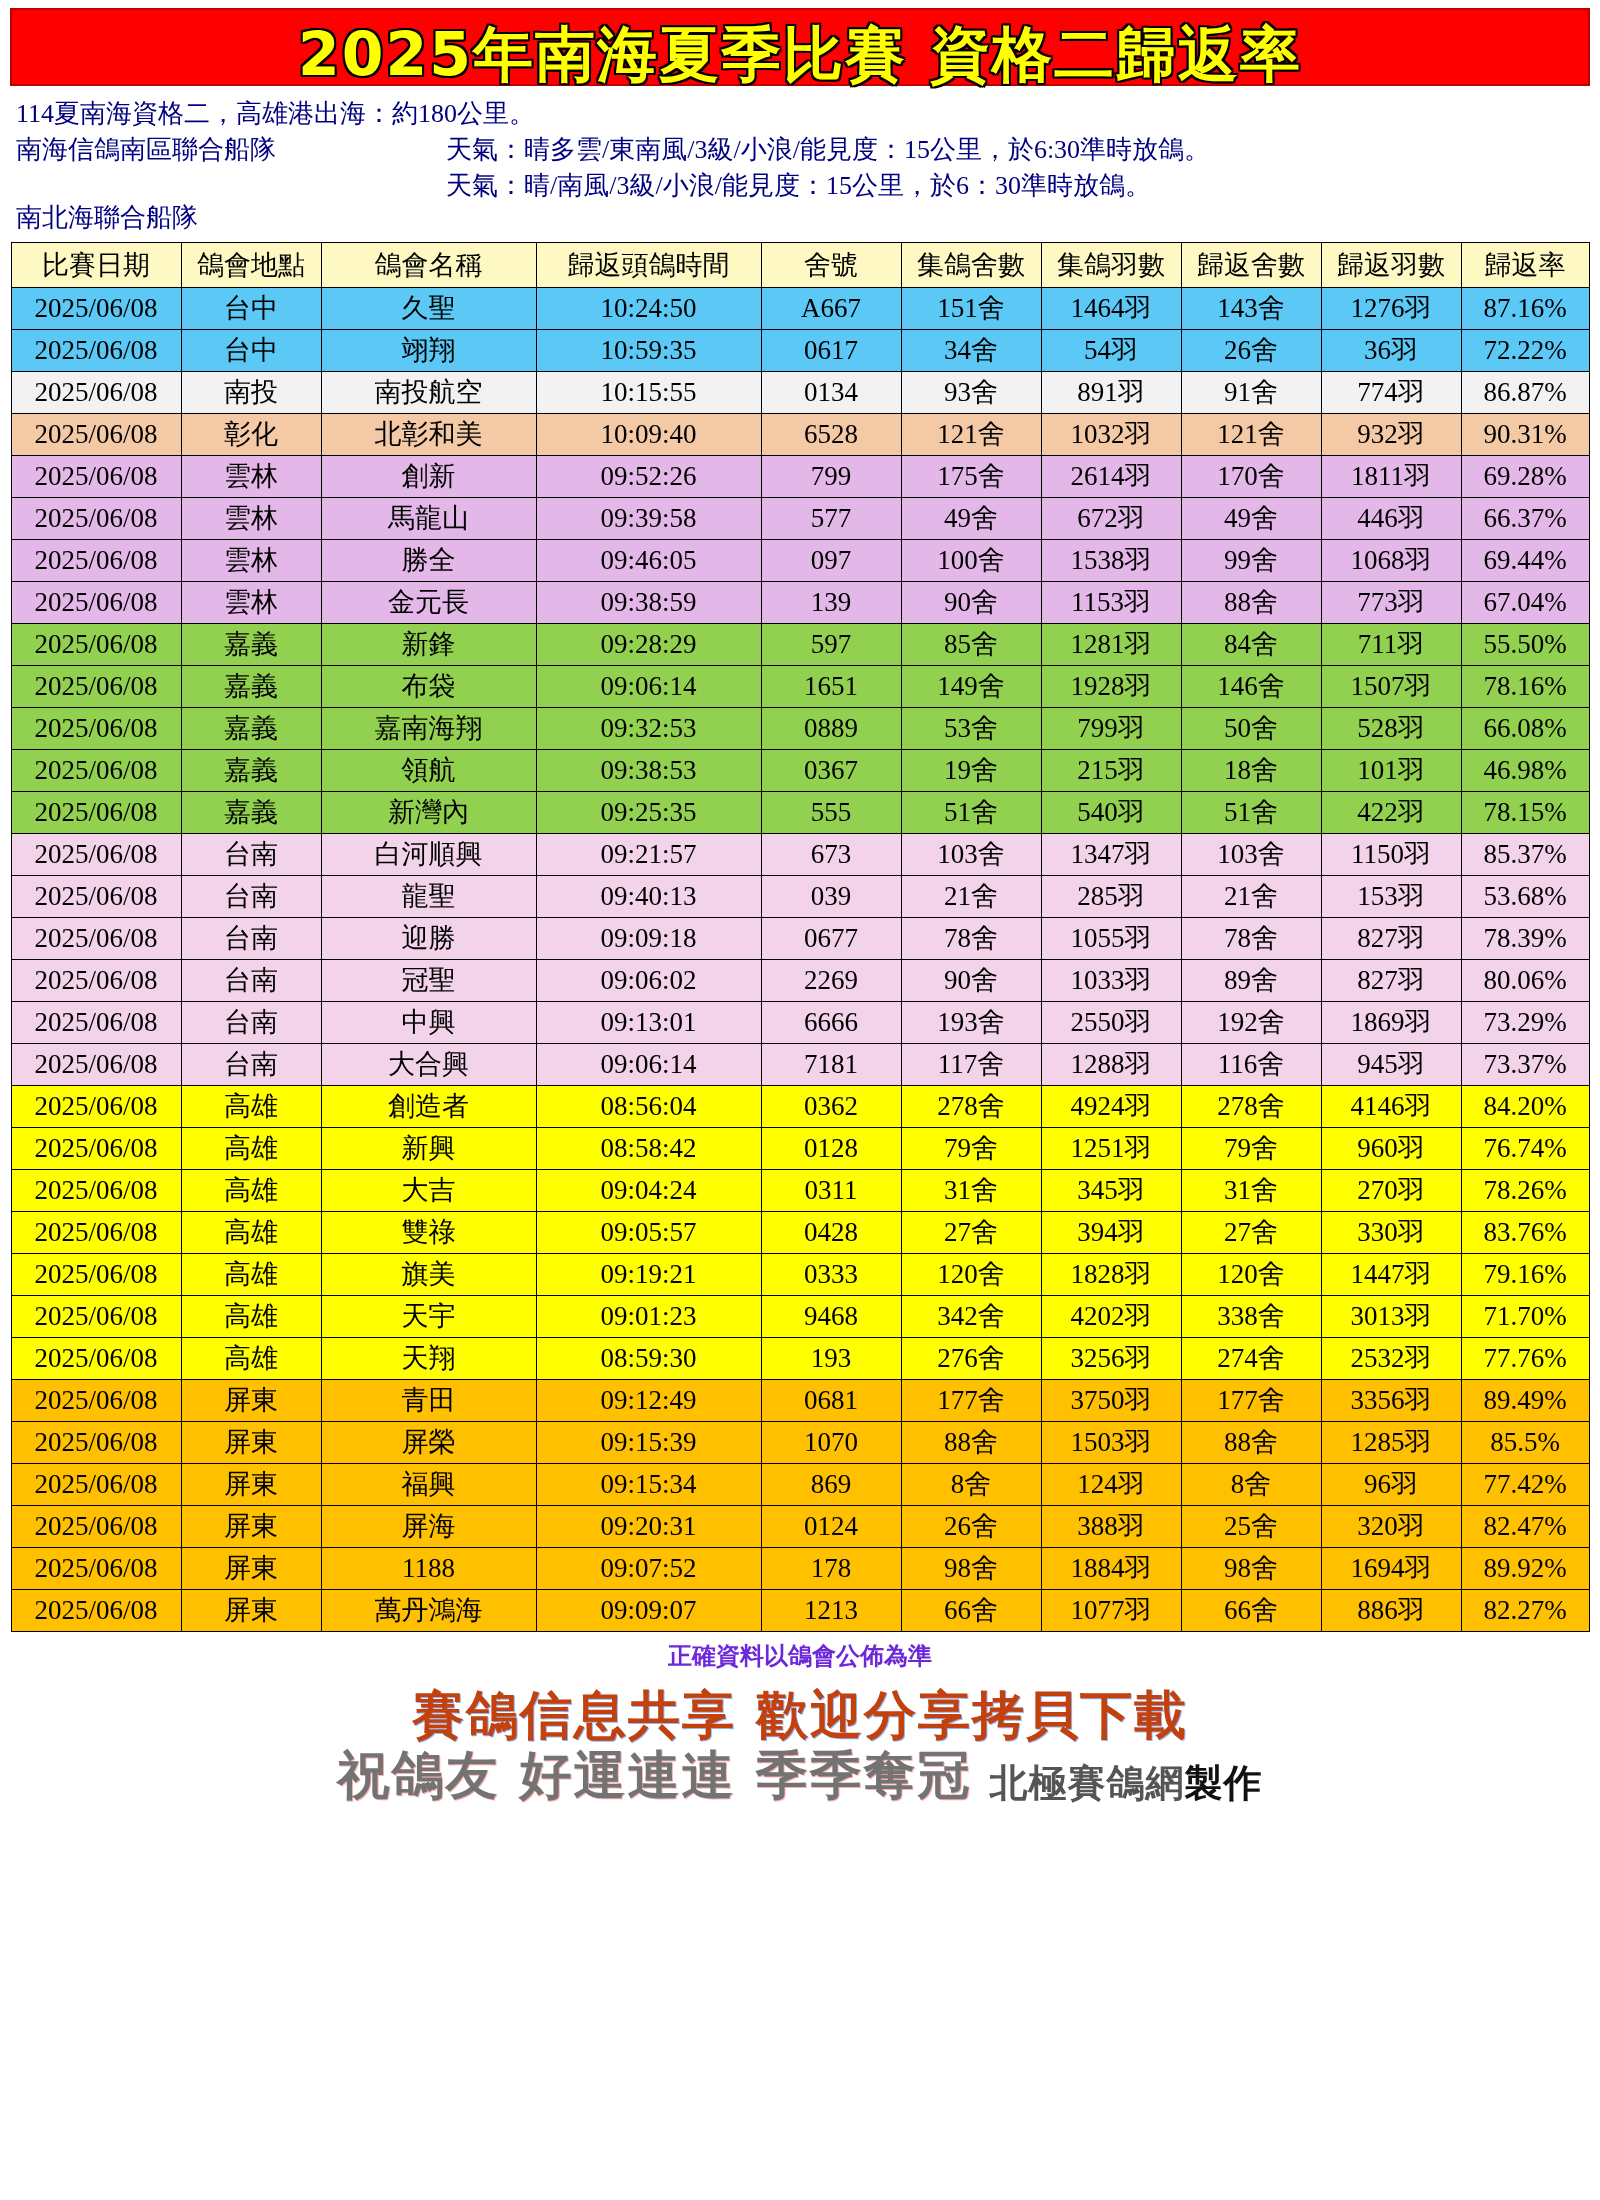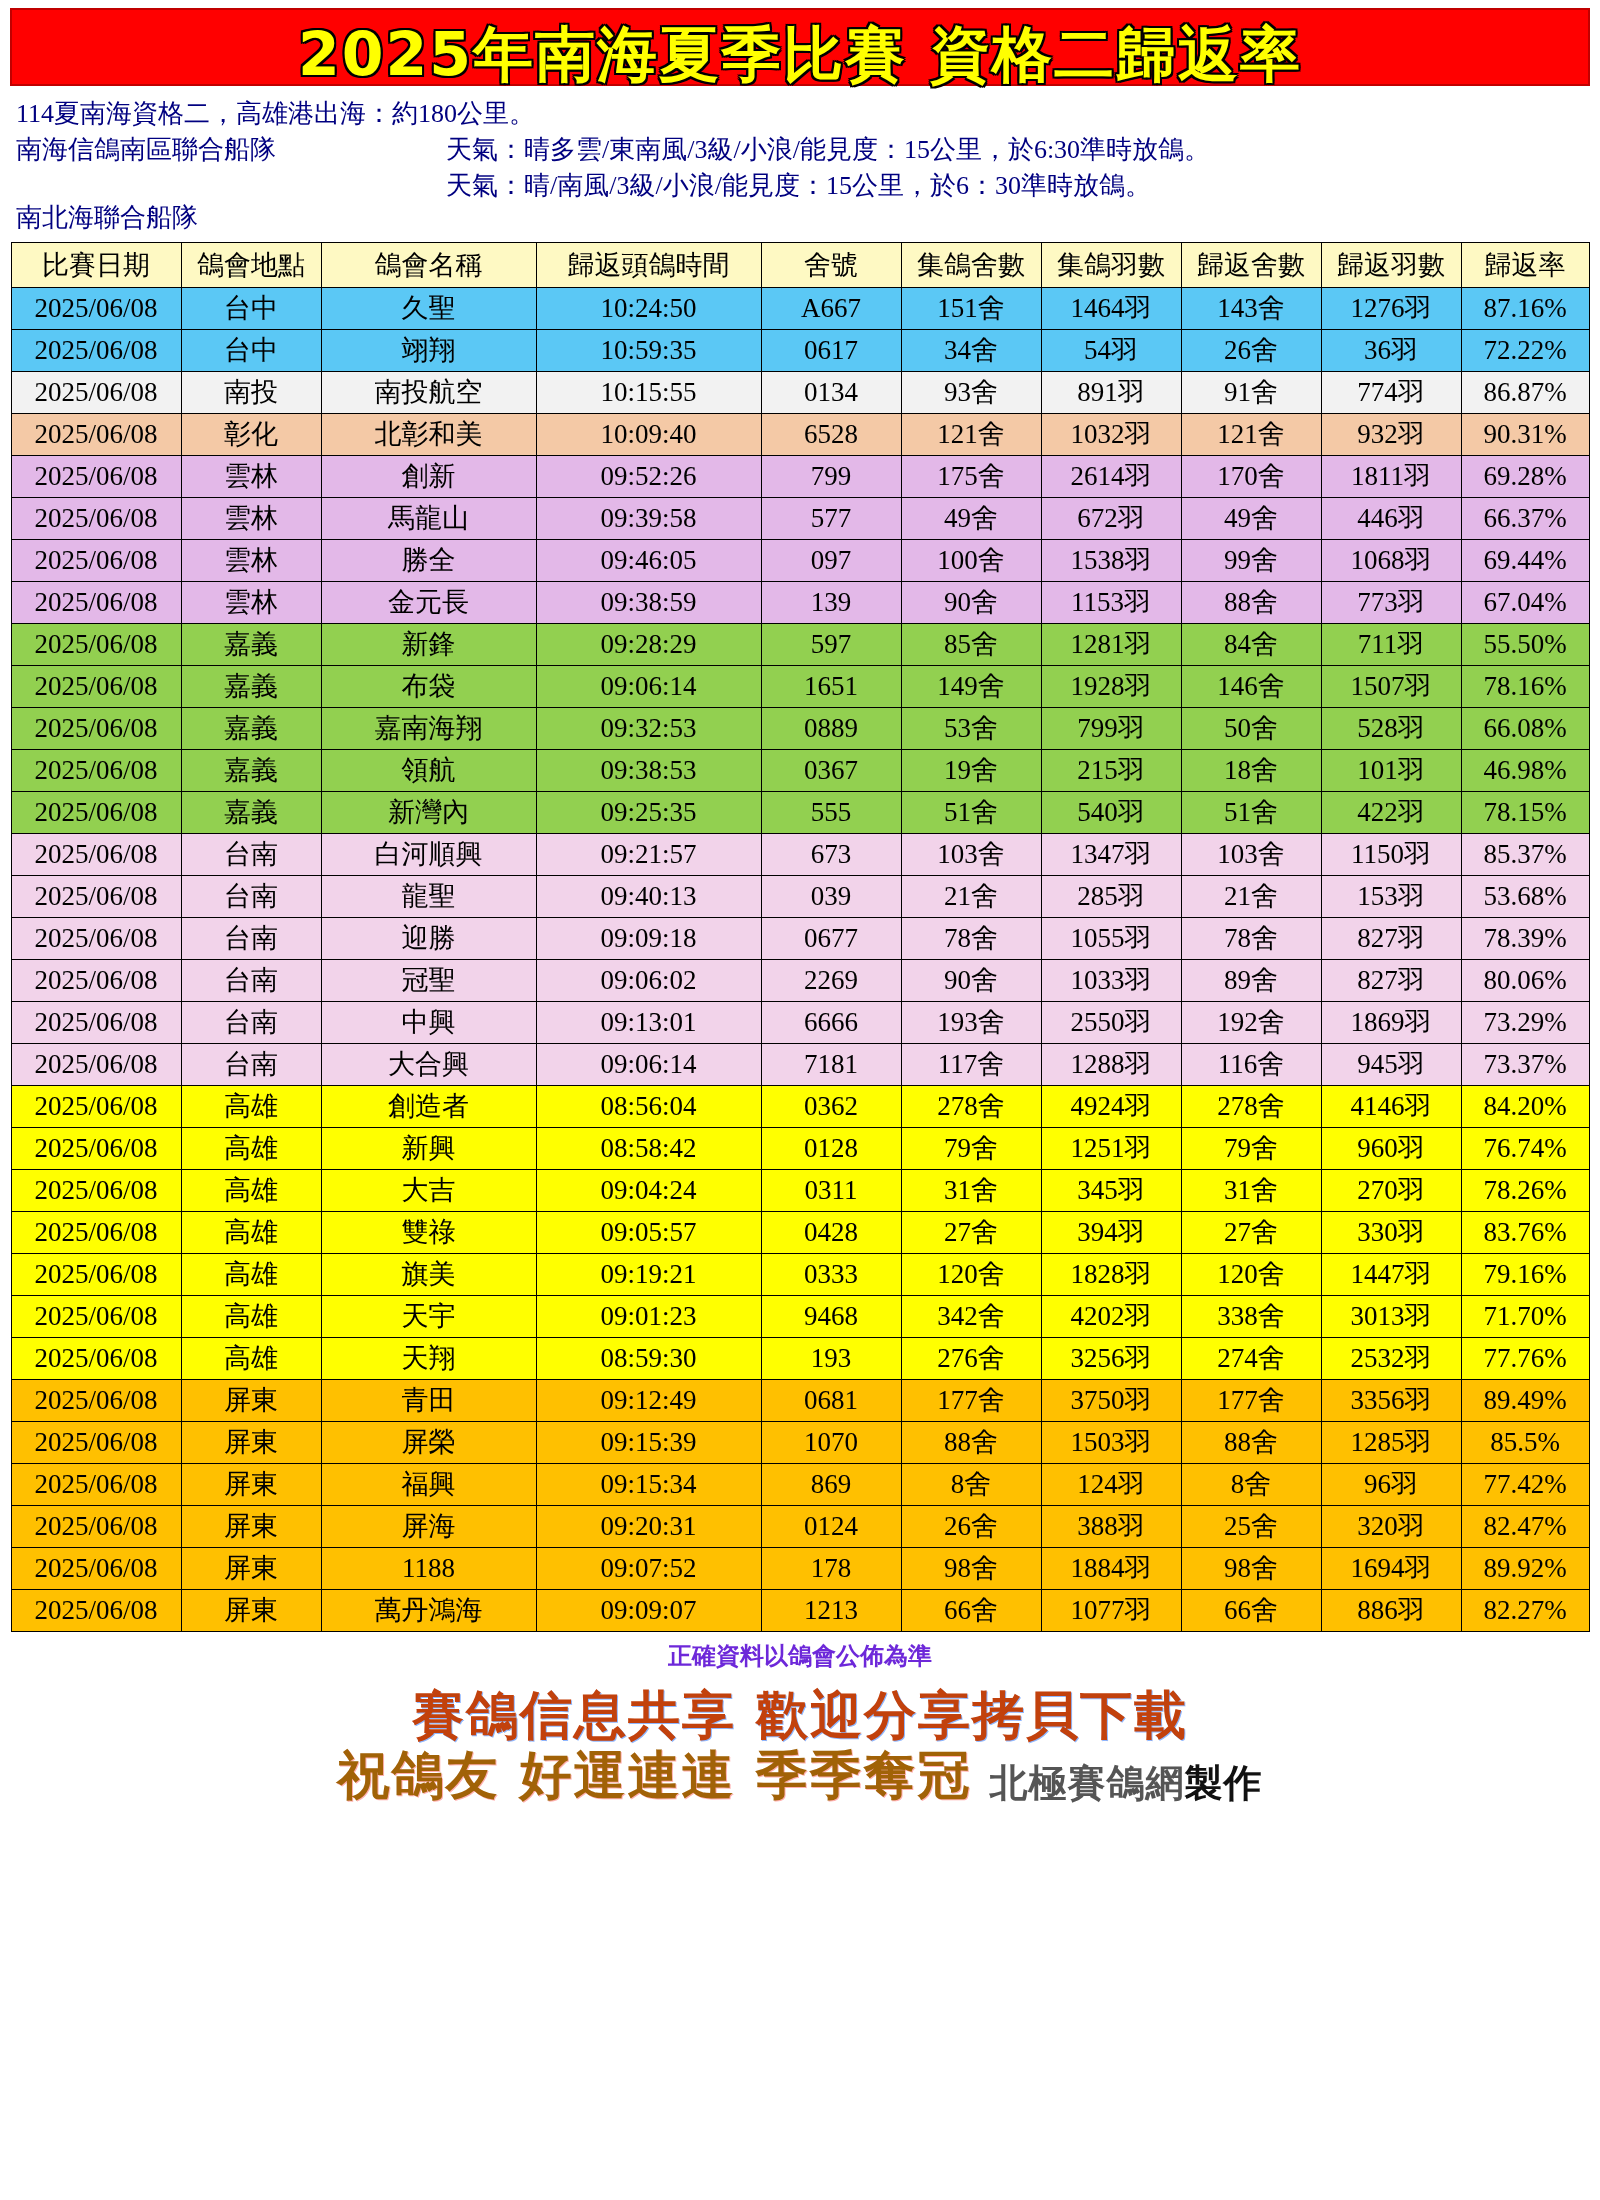--- a/index.html
+++ b/index.html
@@ -139,21 +139,21 @@
     align-items: flex-end;
     justify-content: center;
     gap: 18px;
     line-height: 1.1;
     margin-top: 2px;
   }
   .footer-red {
     font-family: "DejaVu Sans", sans-serif;
     font-size: 52px;
     font-weight: bold;
-    color: #a16207;
+    color: #737373;
     letter-spacing: 2px;
     text-shadow: 1px 1px 0 #ffb0b0;
   }
   .footer-maker {
     font-family: "DejaVu Sans", sans-serif;
     font-size: 38px;
     font-weight: bold;
     color: #555555;
     letter-spacing: 1px;
   }

